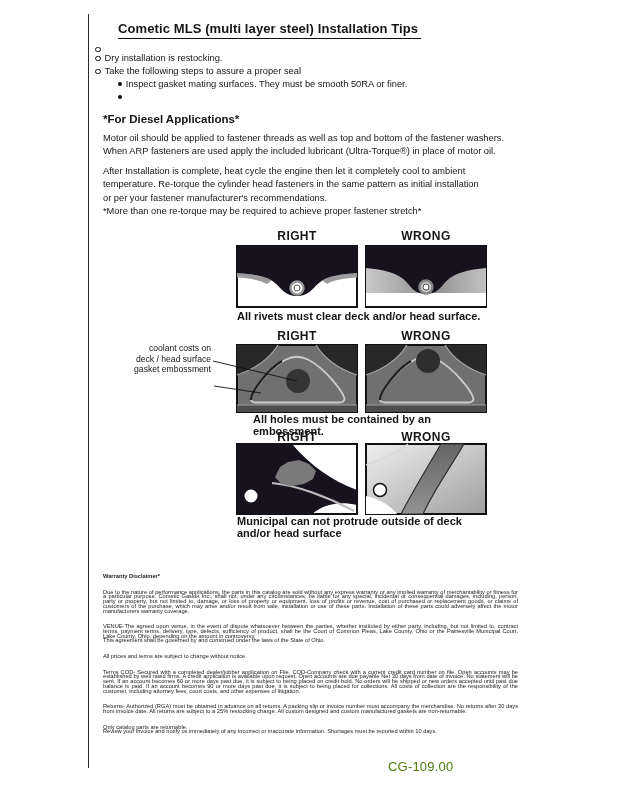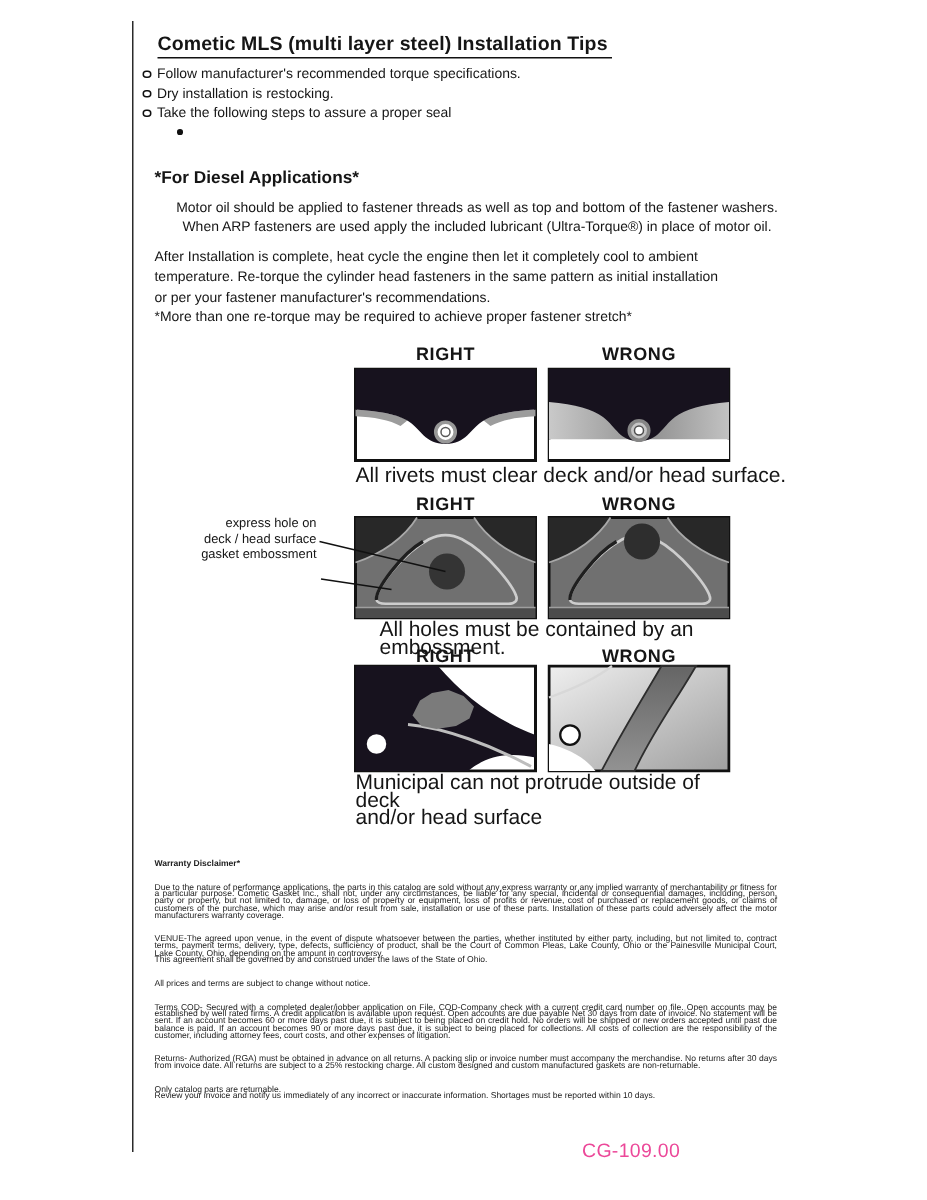--- a/index.html
+++ b/index.html
@@ -3,69 +3,72 @@
 <meta charset="utf-8">
 <style>
   html,body{margin:0;padding:0;background:#ffffff;}
   .page{
     position:relative;width:618px;height:800px;background:#fff;
     font-family:"Liberation Sans",sans-serif;color:#151515;overflow:hidden;
   }
   .abs{position:absolute;}
   .edge-rule{position:absolute;left:88px;top:14px;width:1px;height:754px;background:#2a2a2a;}
   .title{
-    left:105px;top:21px;font-size:13px;font-weight:bold;letter-spacing:.1px;
+    left:118px;top:21px;font-size:13px;font-weight:bold;letter-spacing:.1px;
     border-bottom:1.6px solid #111;padding:0 3px 2px 0;white-space:nowrap;
   }
   .tips{left:95px;top:43px;width:450px;font-size:9.3px;line-height:13px;}
   .b-row{display:flex;align-items:flex-start;}
   .b-sub{padding-left:23px;}
   .b-ring{flex:0 0 auto;width:3.6px;height:3.6px;border:1px solid #111;border-radius:50%;margin:3.6px 4px 0 0;}
   .b-dot{flex:0 0 auto;width:3.8px;height:3.8px;background:#111;border-radius:50%;margin:3.8px 4px 0 0;}
   .h2{left:103px;top:113px;font-size:11.5px;font-weight:bold;white-space:nowrap;}
   .body-p{left:103px;width:430px;font-size:9.3px;line-height:13.4px;white-space:pre-line;}
   .note{left:103px;top:206px;font-size:9.3px;white-space:nowrap;}
   .fig-h{width:122px;text-align:center;font-size:12px;font-weight:bold;letter-spacing:.4px;}
-  .cap{font-size:14px;font-weight:normal;line-height:11.5px;white-space:pre-line;}
+  .cap{font-size:11px;font-weight:bold;line-height:11.5px;white-space:pre-line;}
   .lbl{font-size:8.6px;line-height:10.6px;text-align:right;}
   .disc{left:103px;top:574px;width:415px;font-size:5.7px;line-height:4.7px;color:#222;}
   .disc h3{font-size:5.7px;margin:0 0 11px 0;}
   .disc p{margin:0 0 11px 0;text-align:justify;white-space:pre-line;}
-  .footer-code{left:388px;top:759px;font-size:13px;letter-spacing:.2px;color:#ec4899;white-space:nowrap;}
+  .footer-code{left:388px;top:759px;font-size:13px;letter-spacing:.2px;color:#4d7c0f;white-space:nowrap;}
   svg{display:block;}
 </style>
 </head>
 <body>
 
 <div class="page">
 
   <div class="edge-rule"></div>
 
   <div class="abs title">Cometic MLS (multi layer steel) Installation Tips</div>
 
   <div class="abs tips">
     <div class="b-row">
       <span class="b-ring"></span>
-      <span>Follow manufacturer's recommended torque specifications.</span>
     </div>
     <div class="b-row">
       <span class="b-ring"></span>
       <span>Dry installation is restocking.</span>
     </div>
     <div class="b-row">
       <span class="b-ring"></span>
       <span>Take the following steps to assure a proper seal</span>
     </div>
     <div class="b-row b-sub">
       <span class="b-dot"></span>
+      <span>Inspect gasket mating surfaces.  They must be smooth 50RA or finer.</span>
+    </div>
+    <div class="b-row b-sub">
+      <span class="b-dot"></span>
     </div>
   </div>
 
   <div class="abs h2">*For Diesel Applications*</div>
-  <div class="abs body-p" style="top:132px;text-align:center;">Motor oil should be applied to fastener threads as well as top and bottom of the fastener washers.
+  <div class="abs body-p" style="top:132px;">Motor oil should be applied to fastener threads as well as top and bottom of the fastener washers.
 When ARP fasteners are used apply the included lubricant (Ultra-Torque®) in place of motor oil.</div>
   <div class="abs body-p" style="top:165px;">After Installation is complete, heat cycle the engine then let it completely cool to ambient
 temperature. Re-torque the cylinder head fasteners in the same pattern as initial installation
 or per your fastener manufacturer's recommendations.</div>
   <div class="abs note">*More than one re-torque may be required to achieve proper fastener stretch*</div>
 
   <div class="abs fig-h" style="left:236px;top:229px;">RIGHT</div>
   <div class="abs fig-h" style="left:365px;top:229px;">WRONG</div>
 
   <div class="abs" style="left:236px;top:245px;">
@@ -96,21 +99,21 @@
       <circle cx="61" cy="42" r="3" fill="#ffffff" stroke="#4f4f4f" stroke-width="1"></circle>
     </svg>
   </div>
 
   <div class="abs cap" style="left:237px;top:311px;">All rivets must clear deck and/or head surface.</div>
 
   <div class="abs fig-h" style="left:236px;top:329px;">RIGHT</div>
   <div class="abs fig-h" style="left:365px;top:329px;">WRONG</div>
 
   <div class="abs lbl" style="left:118px;top:343px;width:93px;">
-    <span>express hole on</span><br>
+    <span>coolant costs on</span><br>
     <span>deck / head surface</span>
   </div>
   <div class="abs lbl" style="left:118px;top:364px;width:93px;">gasket embossment</div>
 
   <div class="abs" style="left:236px;top:344px;">
     <svg width="122" height="69" viewBox="0 0 122 69">
       <rect x="1" y="1" width="120" height="67" fill="#707070" stroke="#111" stroke-width="2"></rect>
       <path d="M1,1 L42,1 C34,14 19,25 1,31 Z" fill="#282828"></path>
       <path d="M42,1 C34,14 19,25 1,31" stroke="#a8a8a8" stroke-width="1.2" fill="none"></path>
       <path d="M121,1 L80,1 C88,14 103,25 121,31 Z" fill="#282828"></path>

